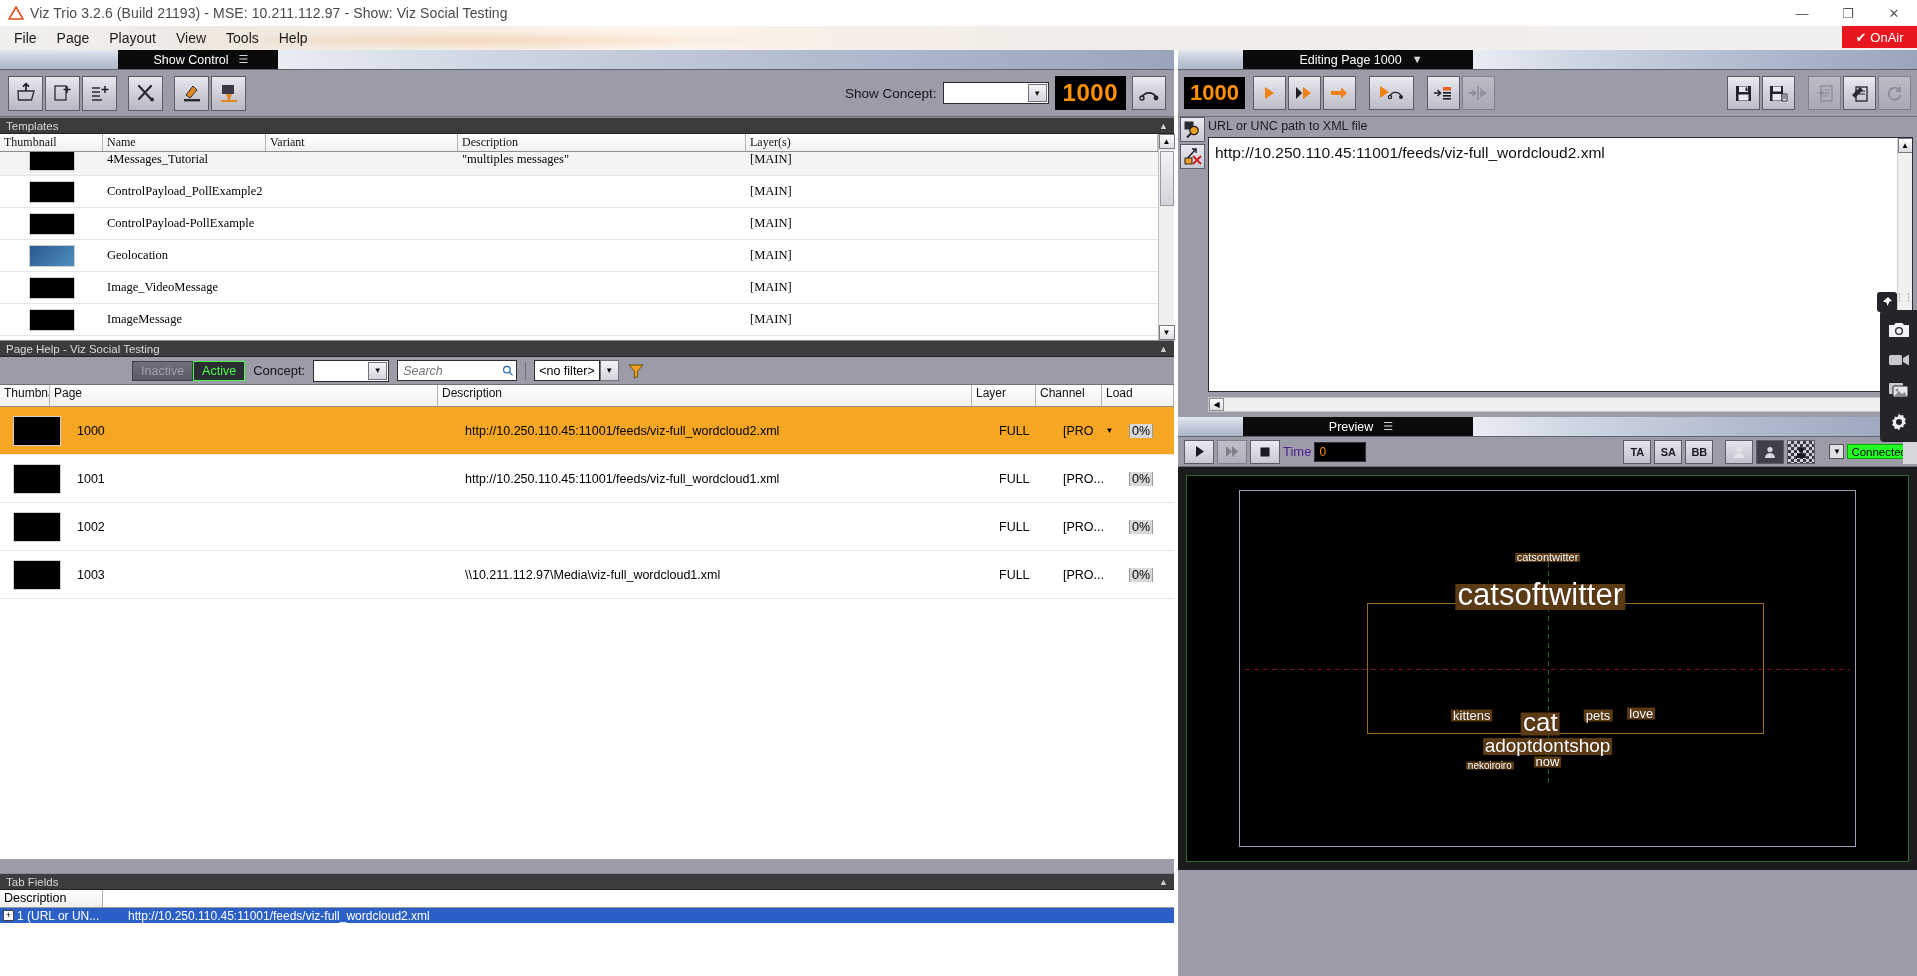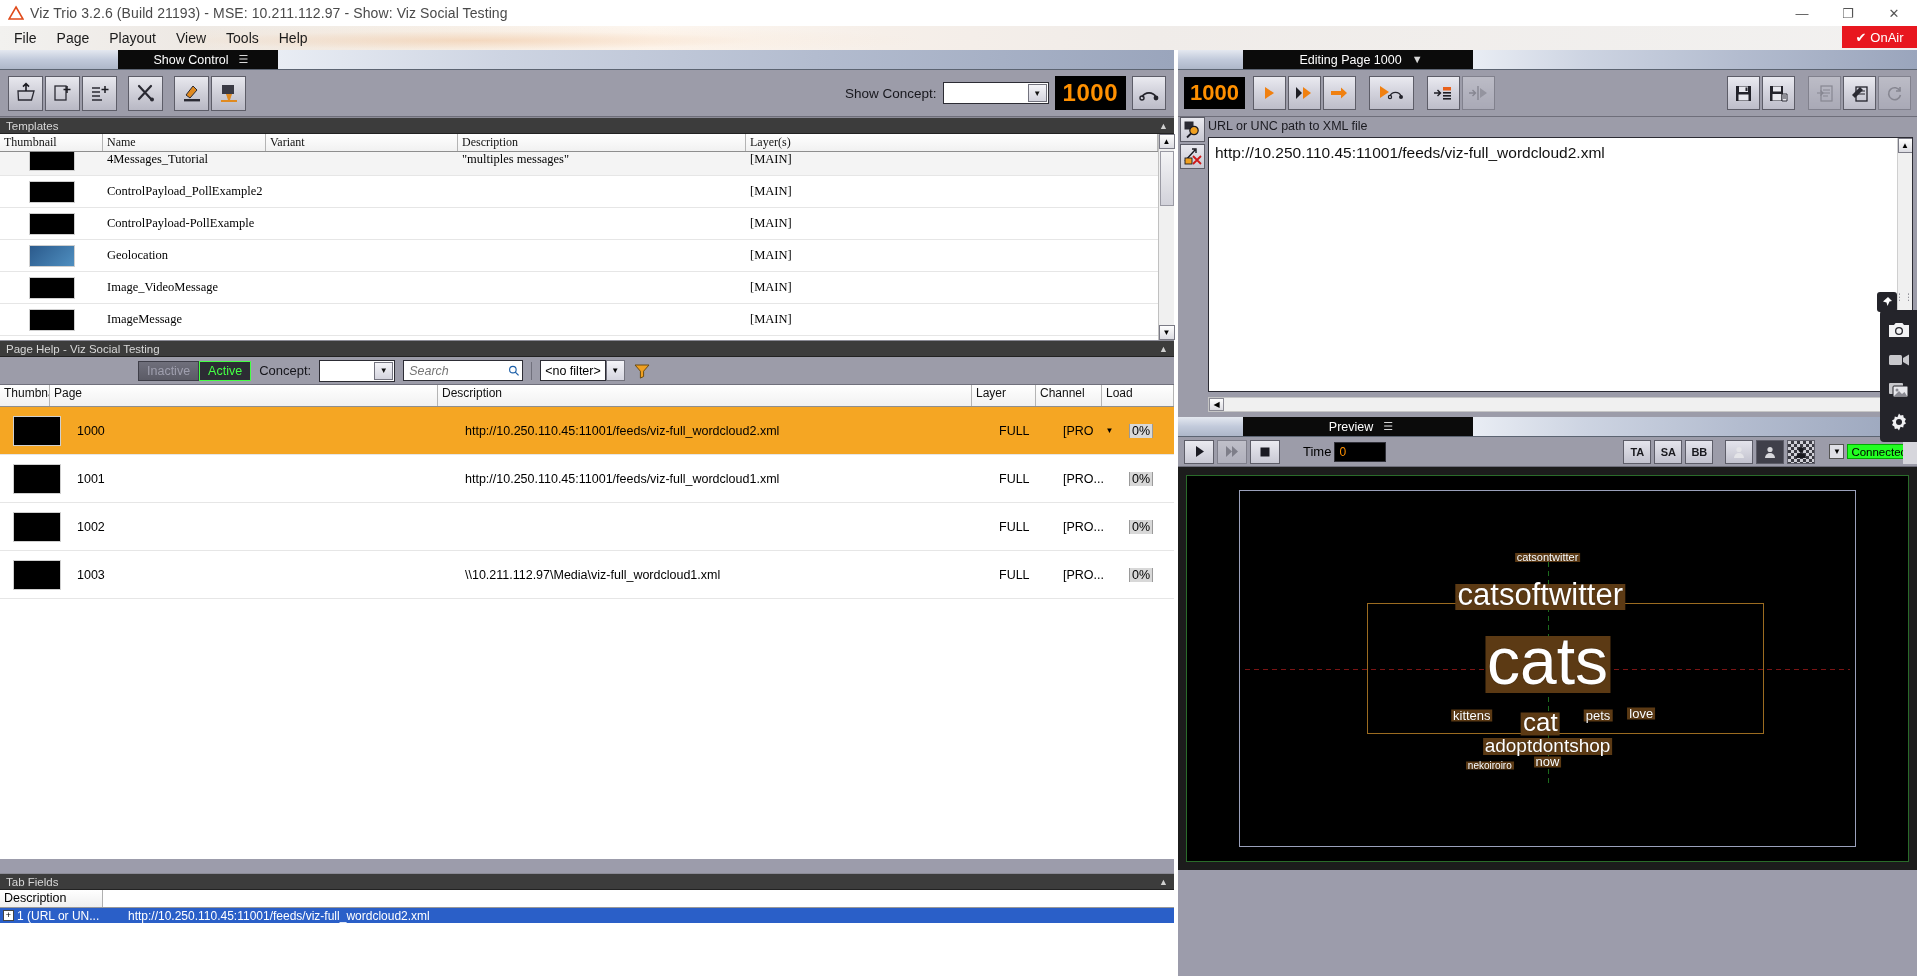--- a/index.html
+++ b/index.html
@@ -143,21 +143,21 @@
   }
   .sb-arrow {
     width: 16px; height: 15px; background: linear-gradient(to bottom,#fefefe,#dcdce2);
     border: 1px solid #7a7a85; display:flex;align-items:center;justify-content:center;font-size:8px;
   }
   .sb-thumb { width: 14px; background: linear-gradient(to bottom,#f4f4f6,#d2d2da); border:1px solid #9a9aa4; }
 
   
   .filterbar {
     height: 28px; background: #9c9ca9; display: flex; align-items: center;
-    padding-left: 10px; gap: 8px; border-bottom: 1px solid #70707c;
+    padding-left: 4px; gap: 8px; border-bottom: 1px solid #70707c;
   }
   .toggle-grp { display: flex; }
   .tgl {
     height: 20px; padding: 0 8px; font-size: 12.5px; display:flex;align-items:center;
     background: linear-gradient(to bottom,#6f6f7b,#5b5b66); color: #9f9fae;
     border: 1px solid #3e3e48;
   }
   .tgl.on { background: #2c2c33; color: #45ff45; border: 1px solid #45ff45; }
   .fl-label { font-size: 13px; color: #15151b; }
   .searchbox {
@@ -222,21 +222,21 @@
 
   .previewbar {
     height: 30px; background:#9c9ca9; display:flex; align-items:center;
     padding:0 6px; gap:3px; border-bottom:1px solid #6e6e7a;
   }
   .pbtn {
     width:30px;height:24px; background:linear-gradient(to bottom,#eaeaf0,#c9c9d4);
     border:1px solid #5d5d68; display:flex;align-items:center;justify-content:center;
   }
   .pbtn.dim { opacity:.45; }
-  .timelabel { font-size:13px; color:#000000; margin-left:20px; }
+  .timelabel { font-size:13px; color:#4c1d95; margin-left:0; }
   .timefield {
     width:52px;height:20px;background:#000;border:1px solid #303038;color:#ff9000;
     font-size:12px; display:flex;align-items:center;padding-left:4px;
   }
   .sqbtn {
     width:28px;height:24px;background:linear-gradient(to bottom,#e4e4ec,#c2c2ce);
     border:1px solid #5d5d68; display:flex;align-items:center;justify-content:center;
     font-size:11px;font-weight:bold;color:#1a1a1f;
   }
   .connected {
@@ -794,21 +794,20 @@
       <div class="previewstage">
         <div class="stage-inner">
           <div class="safe-box"></div>
           <div class="axis-v"></div>
           <div class="axis-h"></div>
           <div class="word-frame"></div>
 
           <div class="wordcloud">
             <span class="wc" style="left:50%;  top:21%;   font-size:11px;">catsontwitter</span>
             <span class="wc" style="left:49%;  top:31%;   font-size:31px;">catsoftwitter</span>
-            <span class="wc" style="left:50%;  top:48%;   font-size:66px;">cats</span>
             <span class="wc" style="left:39.5%;top:62%;   font-size:13px;">kittens</span>
             <span class="wc" style="left:49%;  top:64%;   font-size:26px;">cat</span>
             <span class="wc" style="left:57%;  top:62%;   font-size:13px;">pets</span>
             <span class="wc" style="left:63%;  top:61.5%; font-size:13px;">love</span>
             <span class="wc" style="left:50%;  top:70%;   font-size:19px;">adoptdontshop</span>
             <span class="wc" style="left:42%;  top:75%;   font-size:10px;text-align:center;">nekoiroiro</span>
             <span class="wc" style="left:50%;  top:74%;   font-size:13px;">now</span>
           </div>
         </div>
       </div>

